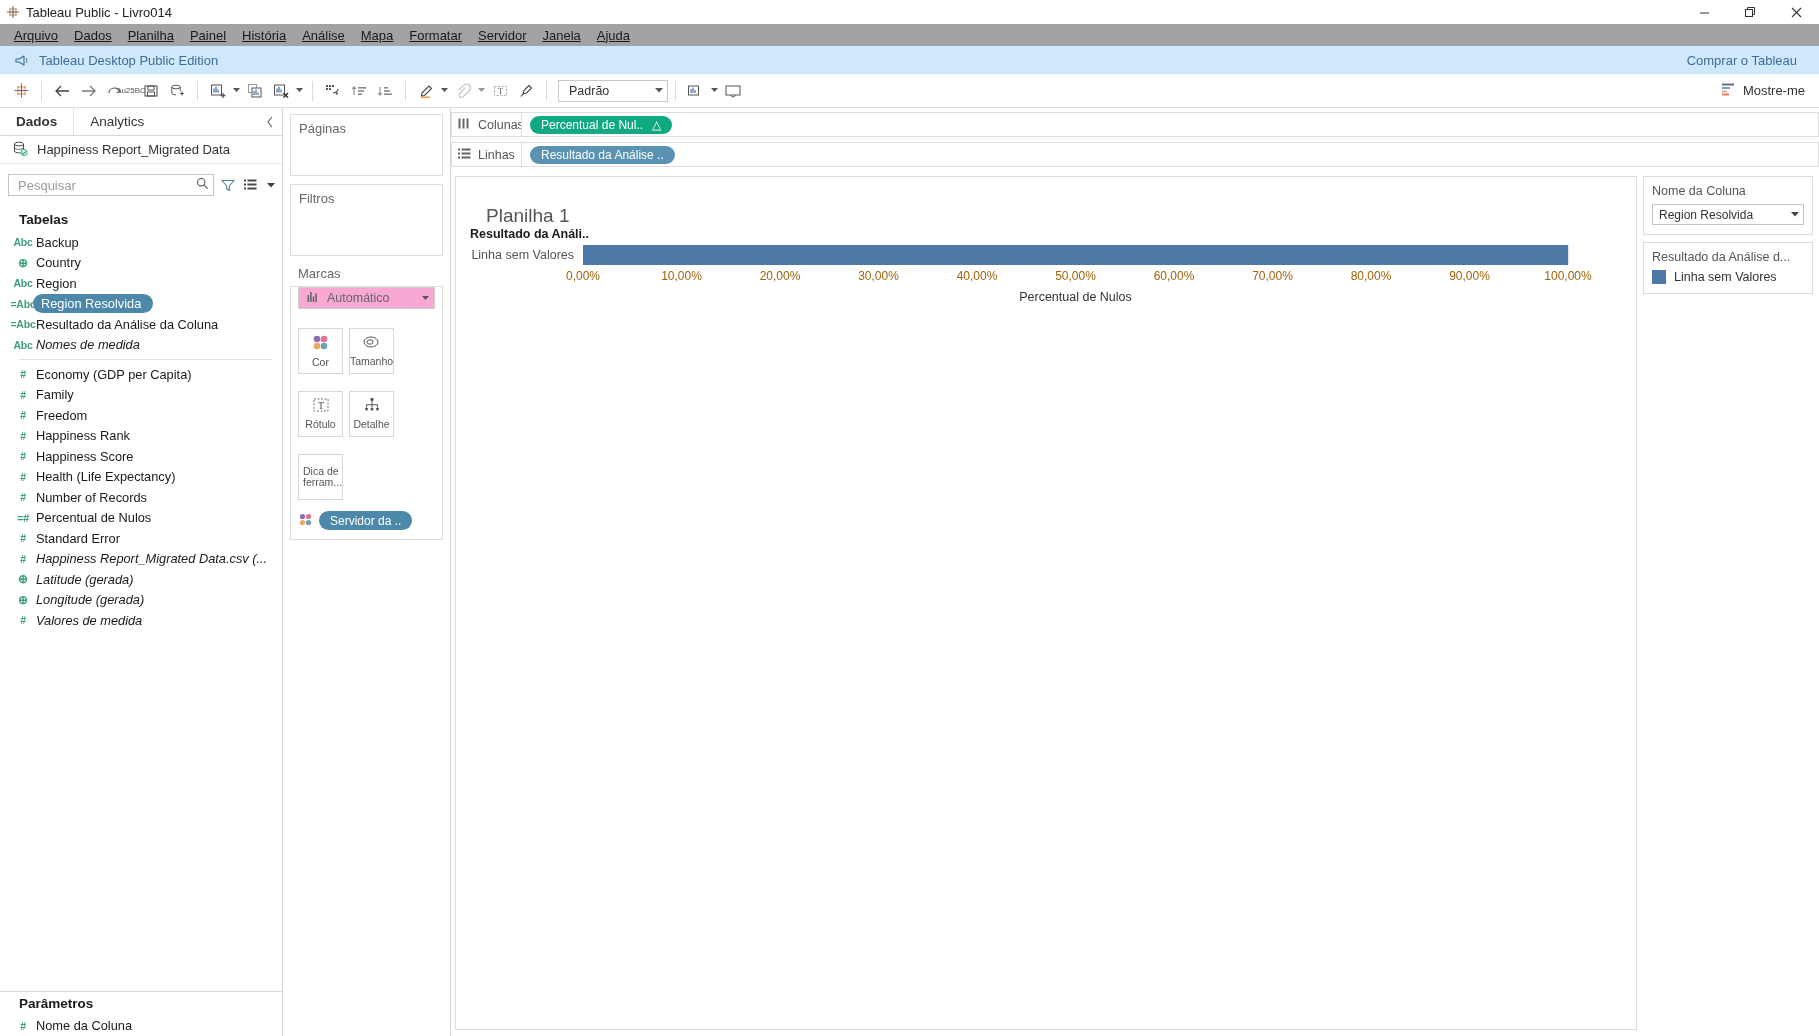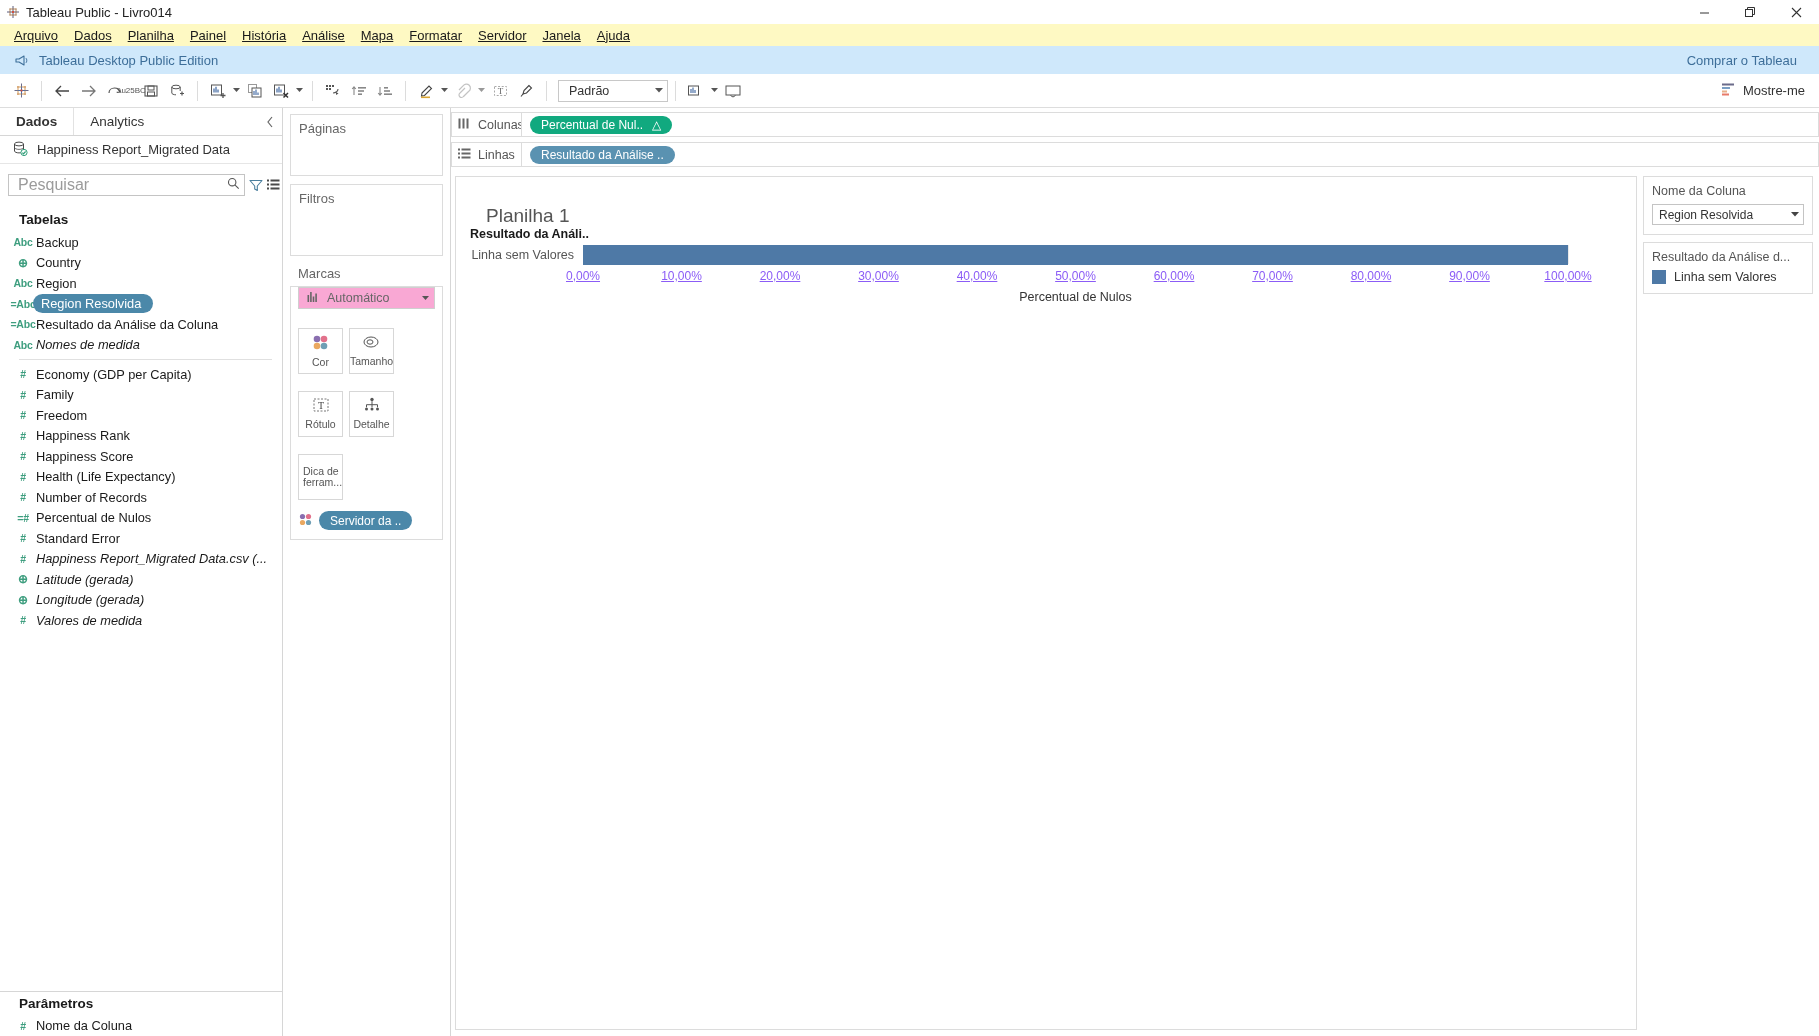--- a/index.html
+++ b/index.html
@@ -19,21 +19,21 @@
     height:24px; display:flex; align-items:center;
     background:#fff; border-bottom:0px solid #ddd;
     position:relative;
   }
   .tb-logo { width:26px; display:flex; justify-content:center; align-items:center; }
   .tb-title { font-size:13px; color:#222; }
   .win-ctrls { position:absolute; right:0; top:0; height:24px; display:flex; }
   .win-btn { width:46px; height:24px; display:flex; align-items:center; justify-content:center; color:#333; font-size:14px; }
 
   
-  .menubar { height:22px; display:flex; align-items:center; padding-left:6px; background:#fef9c3; }
+  .menubar { height:22px; display:flex; align-items:center; padding-left:6px; background:#a3a3a3; }
   .menu-item { padding:2px 8px; font-size:13px; color:#1a1a1a; }
   .menu-item u { text-decoration:underline; }
 
   
   .banner {
     height:28px; background:#cfe8fb; display:flex; align-items:center;
     position:relative; padding-left:14px; color:#2c5f8a;
   }
   .banner .bn-icon { margin-right:10px; display:flex; align-items:center; }
   .banner .bn-text { font-size:13px; color:#3d6e99; }
@@ -63,21 +63,21 @@
   .datapane { width:283px; border-right:1px solid #d6d6d6; display:flex; flex-direction:column; background:#fff; }
   .dp-tabs { height:28px; display:flex; align-items:stretch; border-bottom:1px solid #d6d6d6; position:relative; }
   .dp-tab { display:flex; align-items:center; padding:0 16px; font-size:13.5px; color:#333; }
   .dp-tab.active { font-weight:bold; }
   .dp-tab.inactive { border-left:1px solid #e2e2e2; color:#333; }
   .dp-collapse { position:absolute; right:8px; top:0; height:28px; display:flex; align-items:center; color:#666; font-size:11px; }
 
   .dp-source { height:28px; display:flex; align-items:center; padding-left:12px; gap:9px; border-bottom:1px solid #e6e6e6; font-size:13px; }
   .dp-search { height:26px; margin:8px 5px 6px 8px; display:flex; align-items:center; gap:4px; }
   .searchbox { flex:1; height:22px; border:1px solid #c4c4c4; display:flex; align-items:center; padding:0 4px 0 7px; background:#fff; }
-  .searchbox input { border:0; outline:0; flex:1; font-size:16px; font-family:inherit; color:#333; background:transparent; }
+  .searchbox input { border:0; outline:0; flex:1; font-size:13px; font-family:inherit; color:#333; background:transparent; }
   .searchbox input::placeholder { color:#9b9b9b; }
   .sb-icon { color:#555; font-size:12px; }
   .dp-sicon { width:20px; display:flex; align-items:center; justify-content:center; color:#555; }
 
   .fieldlist { flex:1; overflow:hidden; padding-top:4px; }
   .grouphdr { font-weight:bold; font-size:13.5px; padding:4px 0 5px 19px; color:#1a1a1a; }
   .field { height:20.5px; display:flex; align-items:center; padding-left:10px; font-size:12.8px; color:#1a1a1a; }
   .field .fic { width:26px; text-align:center; font-size:10.5px; color:#3e9e7f; font-weight:bold; flex:0 0 26px; letter-spacing:-0.2px; }
   .field .fic.geo { font-size:12px; }
   .field.italic .flabel { font-style:italic; }
@@ -136,21 +136,21 @@
   .rowhdr-title { font-size:12.5px; font-weight:bold; color:#1a1a1a; position:absolute; left:14px; top:50px; }
   .plot { position:absolute; left:0; right:0; top:68px; }
   .plotrow { display:flex; align-items:stretch; }
   .rowlabel { width:127px; min-width:127px; text-align:right; padding-right:9px; font-size:12.5px; color:#555; display:flex; align-items:center; justify-content:flex-end; }
   .barzone { flex:1; position:relative; height:20px; border-bottom:1px solid #e4e4e4; margin-right:68px; }
   .bar { position:absolute; left:0; top:0; height:20px; }
   .gridline { position:absolute; top:0; bottom:0; width:1px; background:#e9e9e9; }
   .axisrow { display:flex; margin-top:0px; }
   .axisspace { width:127px; min-width:127px; }
   .axiszone { flex:1; position:relative; height:22px; margin-right:68px; }
-  .atick { position:absolute; top:4px; transform:translateX(-50%); font-size:12px; color:#8b5cf6; white-space:nowrap;text-decoration:underline; }
+  .atick { position:absolute; top:4px; transform:translateX(-50%); font-size:12px; color:#a16207; white-space:nowrap; }
   .axistitle { text-align:center; font-size:12.5px; color:#333; margin-top:3px; padding-right:68px; padding-left:127px; }
 
   
   .rightpane { width:170px; display:flex; flex-direction:column; gap:7px; padding-top:0px; }
   .rcard { border:1px solid #dcdcdc; background:#fff; padding:7px 8px 9px 8px; }
   .rcard-hdr { font-size:12.5px; color:#555; margin-bottom:6px; }
   .rselect { height:21px; border:1px solid #c4c4c4; display:flex; align-items:center; justify-content:space-between; padding:0 4px 0 6px; font-size:12px; color:#333; }
   .rselect .cv { font-size:8px; }
   .legrow { display:flex; align-items:center; gap:8px; font-size:12.5px; color:#333; }
   .swatch { width:14px; height:14px; }

